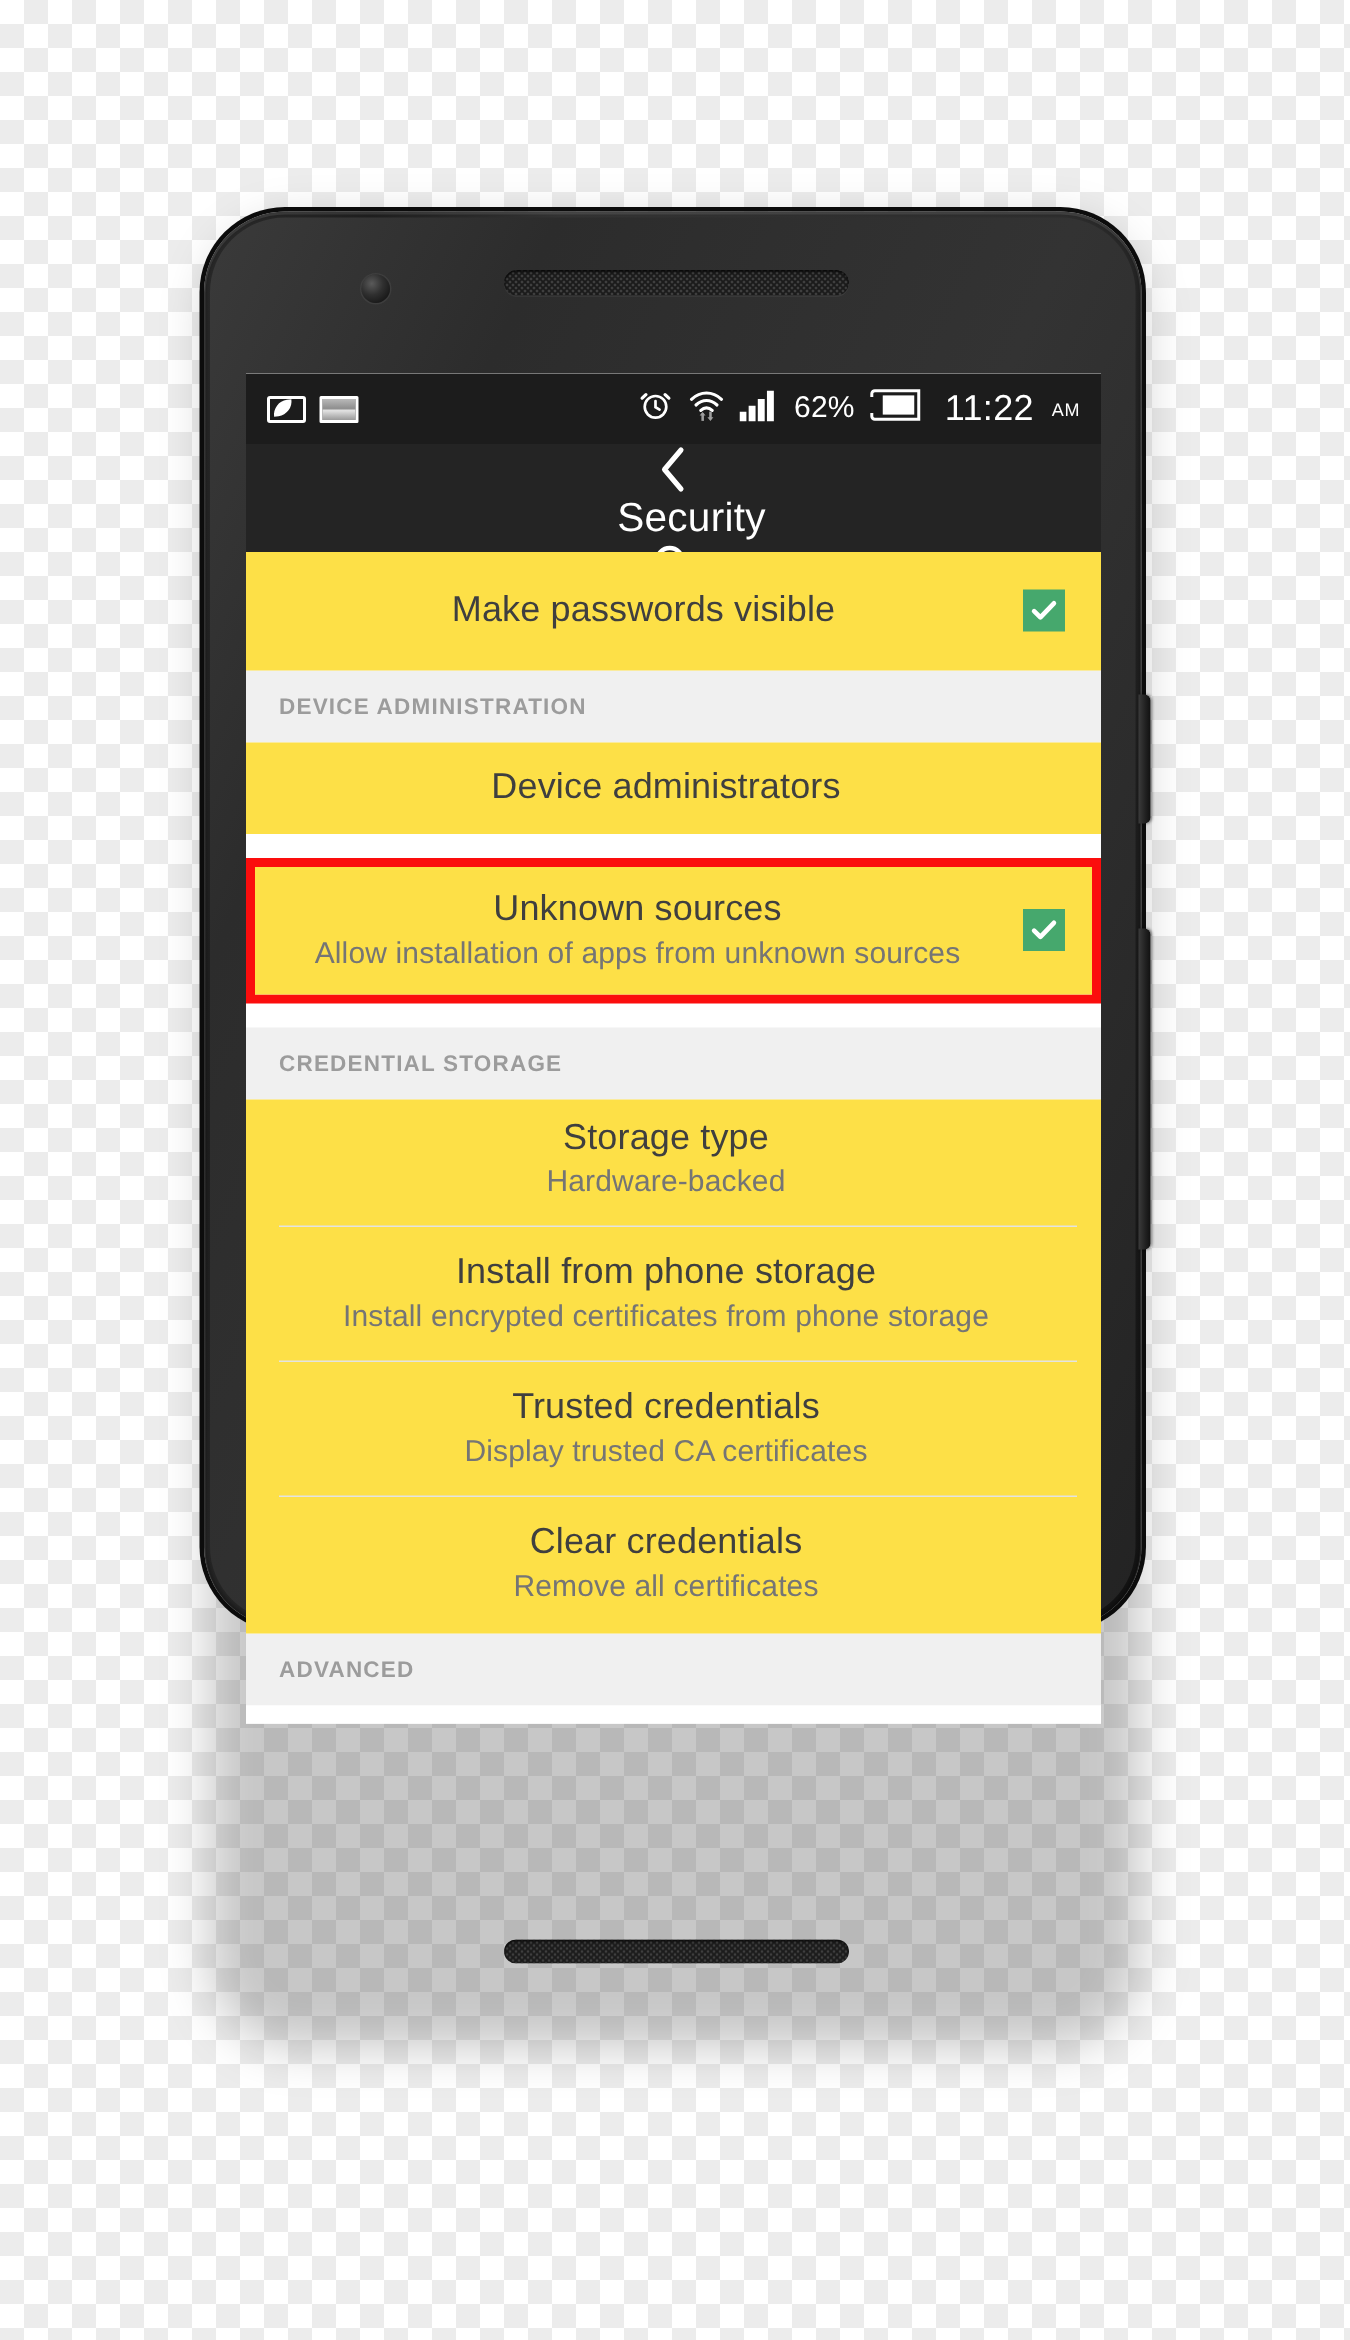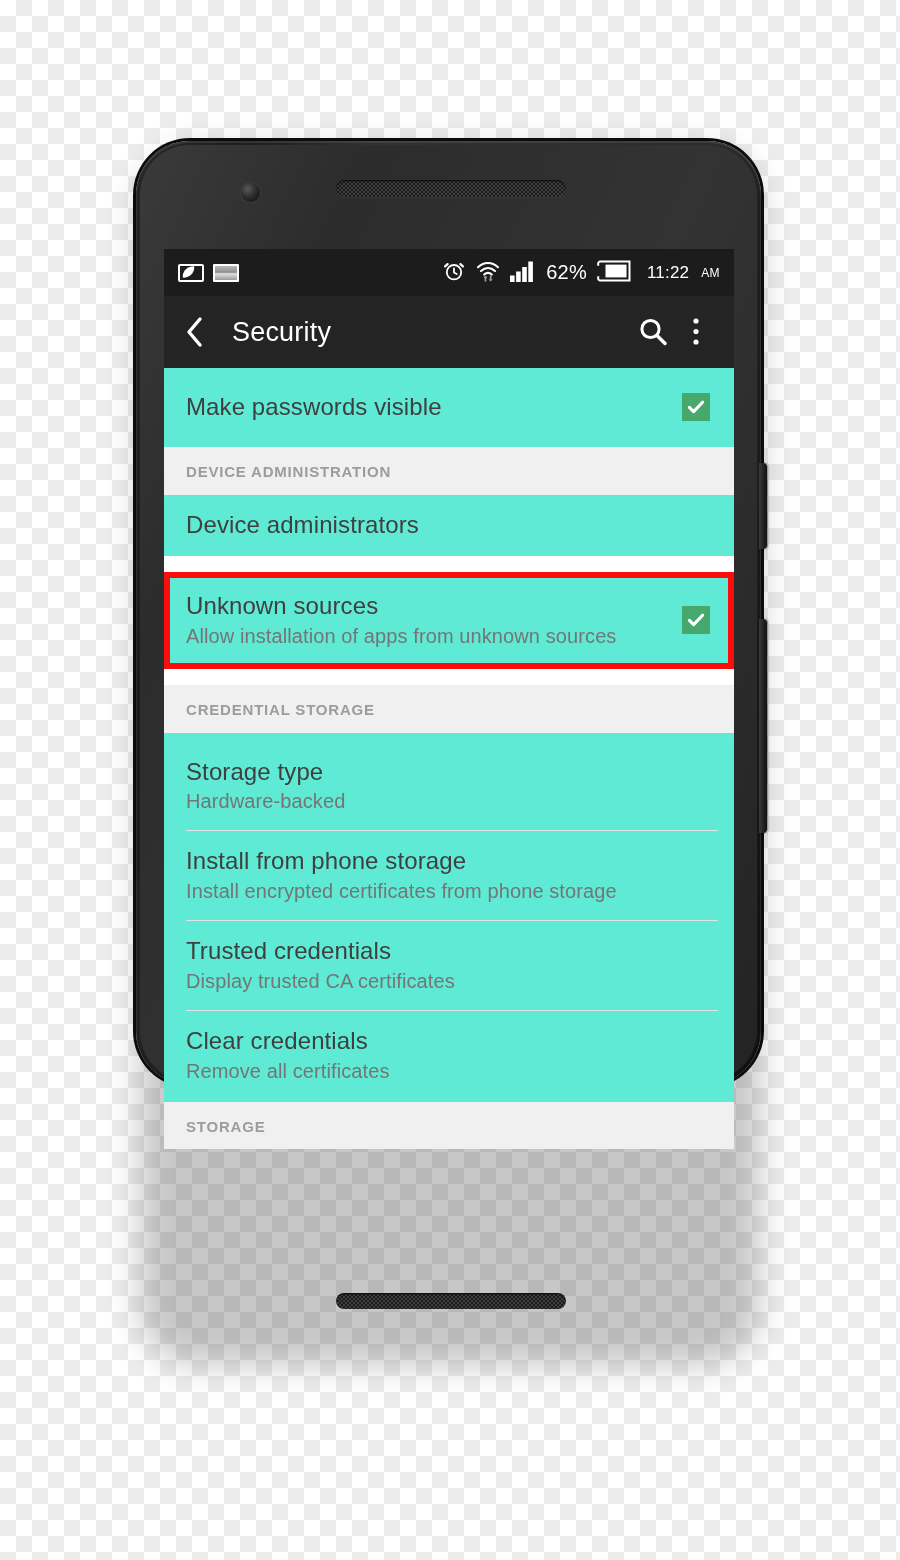--- a/index.html
+++ b/index.html
@@ -88,21 +88,21 @@
 
   
   .status-bar {
     height:47px; background:#1c1c1c;
     display:flex; align-items:center;
     padding:0 14px; color:#ffffff;
   }
   .sb-left  { display:flex; align-items:center; gap:9px; }
   .sb-right { display:flex; align-items:center; gap:9px; margin-left:auto; }
   .sb-pct  { font-size:20px; letter-spacing:0.2px; }
-  .sb-time { font-size:17px; letter-spacing:0.2px; margin-left:6px; }
+  .sb-time { font-size:24px; letter-spacing:0.2px; margin-left:6px; }
   .sb-ampm { font-size:12px; margin-left:3px; letter-spacing:0.4px; }
 
   .icon-batt-leaf, .icon-screenshot {
     width:26px; height:18px; position:relative;
   }
   .icon-batt-leaf{
     border:2px solid #fff; border-radius:2px;
   }
   .icon-batt-leaf:after{
     content:""; position:absolute; left:2px; top:1px;
@@ -114,20 +114,21 @@
   .icon-screenshot{
     border:2px solid #fff; border-radius:1px;
     background:linear-gradient(180deg,#b9b9b9 0%,#8f8f8f 45%,#e2e2e2 55%,#9a9a9a 100%);
   }
 
   
   .action-bar {
     height:72px; background:#242424;
     display:flex; align-items:center; padding:0 18px;
     color:#ffffff;
+    flex-direction:column;
   }
   .ab-title {
     font-size:27px; font-weight:400; margin-left:24px; letter-spacing:0.2px;
   }
   .ab-spacer { flex:1 1 auto; }
   .ab-icon { display:flex; align-items:center; justify-content:center; }
   .ab-icon.search { width:46px; height:46px; }
   .ab-icon.more   { width:40px; height:46px; }
 
   
@@ -135,21 +136,22 @@
   .section-header {
     background:#f0f0f0;
     padding:16px 22px 15px;
     font-size:15px; font-weight:bold;
     letter-spacing:0.8px; color:#9c9c9c;
   }
   .row {
     position:relative;
     display:flex; align-items:center;
     padding:17px 22px 18px;
-    background:#5eead4;
+    background:#fde047;
+    text-align:center;
   }
   .row-text { flex:1 1 auto; min-width:0; padding-right:10px; }
   .row-title {
     font-size:24px; color:#3f3f3f; font-weight:400;
     line-height:1.16; letter-spacing:0.1px;
   }
   .row-sub {
     font-size:20px; color:#757575; font-weight:400;
     line-height:1.25; margin-top:4px; letter-spacing:0.1px;
   }
@@ -302,21 +304,21 @@
             <span class="checkbox">
               <svg width="20" height="20" viewBox="0 0 20 20" fill="none">
                 <path d="M3.4 10.4 7.6 14.6 16.6 5.2" stroke="#fff" stroke-width="3.1" stroke-linecap="round" stroke-linejoin="round"></path>
               </svg>
             </span>
           </div>
         </div>
 
         <div class="section-header">CREDENTIAL STORAGE</div>
 
-        <div class="row with-divider" style="padding-top:25px;padding-bottom:17px;">
+        <div class="row with-divider" style="padding-top:12px;padding-bottom:17px;">
           <div class="row-text">
             <div class="row-title">Storage type</div>
             <div class="row-sub">Hardware-backed</div>
           </div>
         </div>
 
         <div class="row with-divider" style="padding-top:16px;padding-bottom:17px;">
           <div class="row-text">
             <div class="row-title">Install from phone storage</div>
             <div class="row-sub">Install encrypted certificates from phone storage</div>
@@ -330,20 +332,20 @@
           </div>
         </div>
 
         <div class="row" style="padding-top:16px;padding-bottom:18px;">
           <div class="row-text">
             <div class="row-title">Clear credentials</div>
             <div class="row-sub">Remove all certificates</div>
           </div>
         </div>
 
-        <div class="section-header">STORAGE</div>
+        <div class="section-header">ADVANCED</div>
 
         <div class="screen-tail"></div>
       </div>
 
     </div>
   </div>
 </div>
 
 </body></html>

